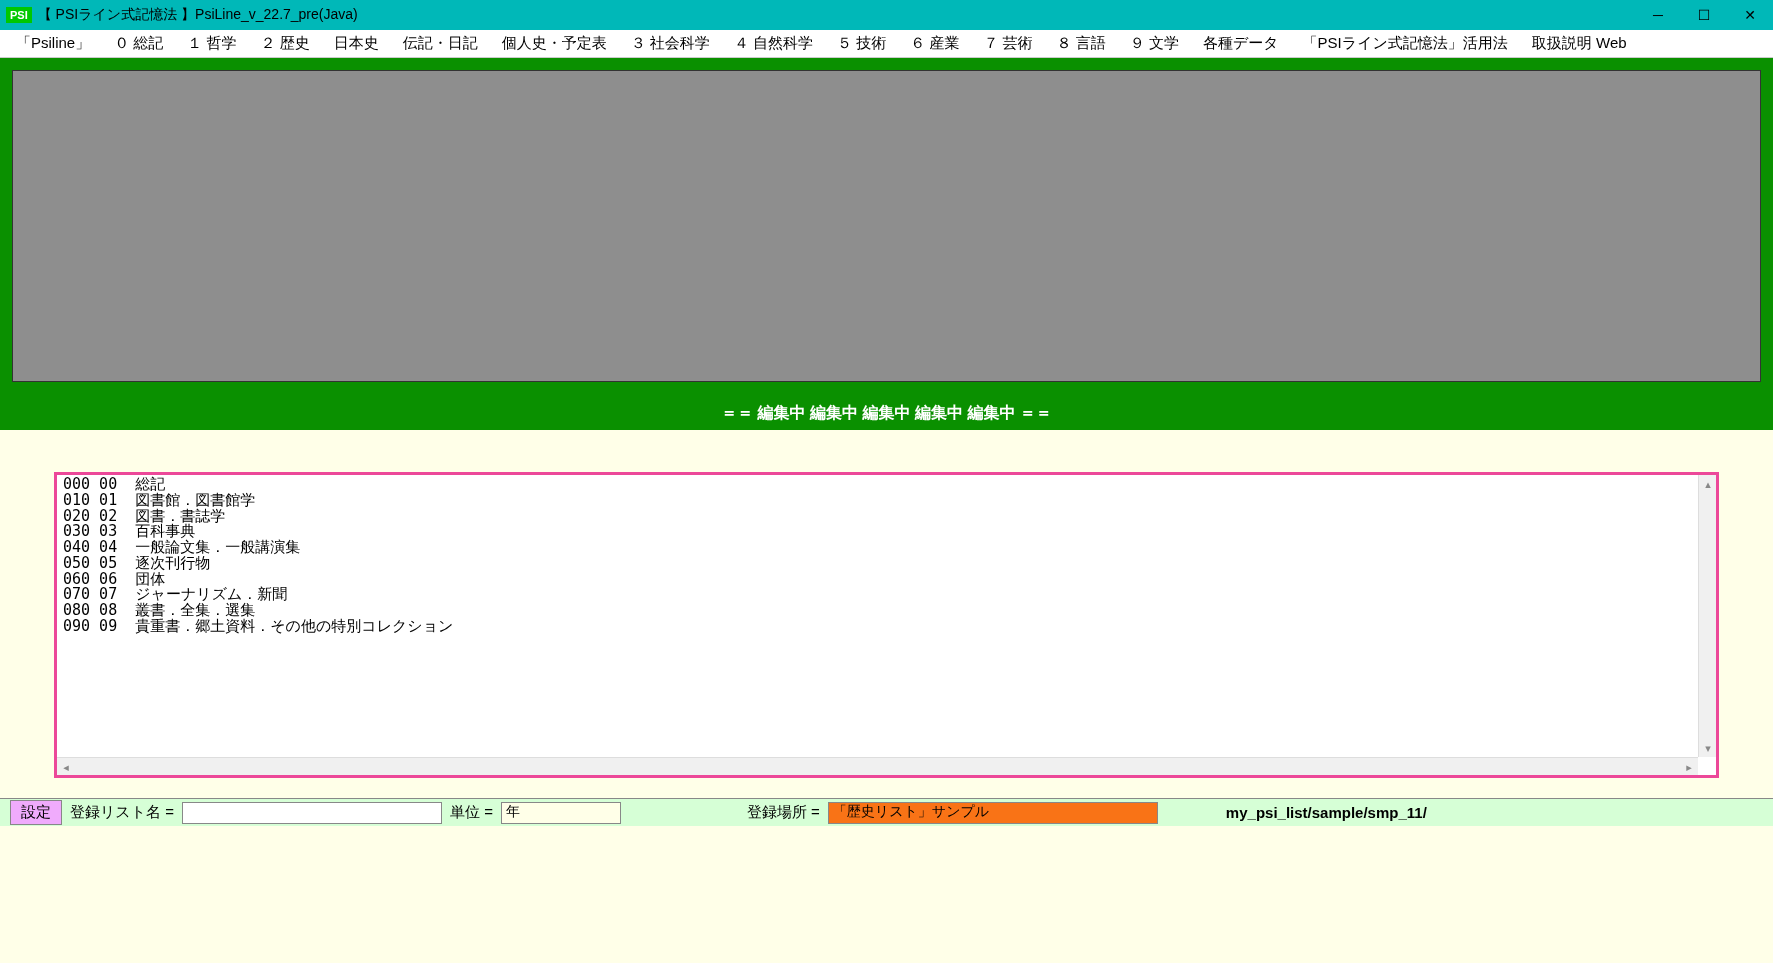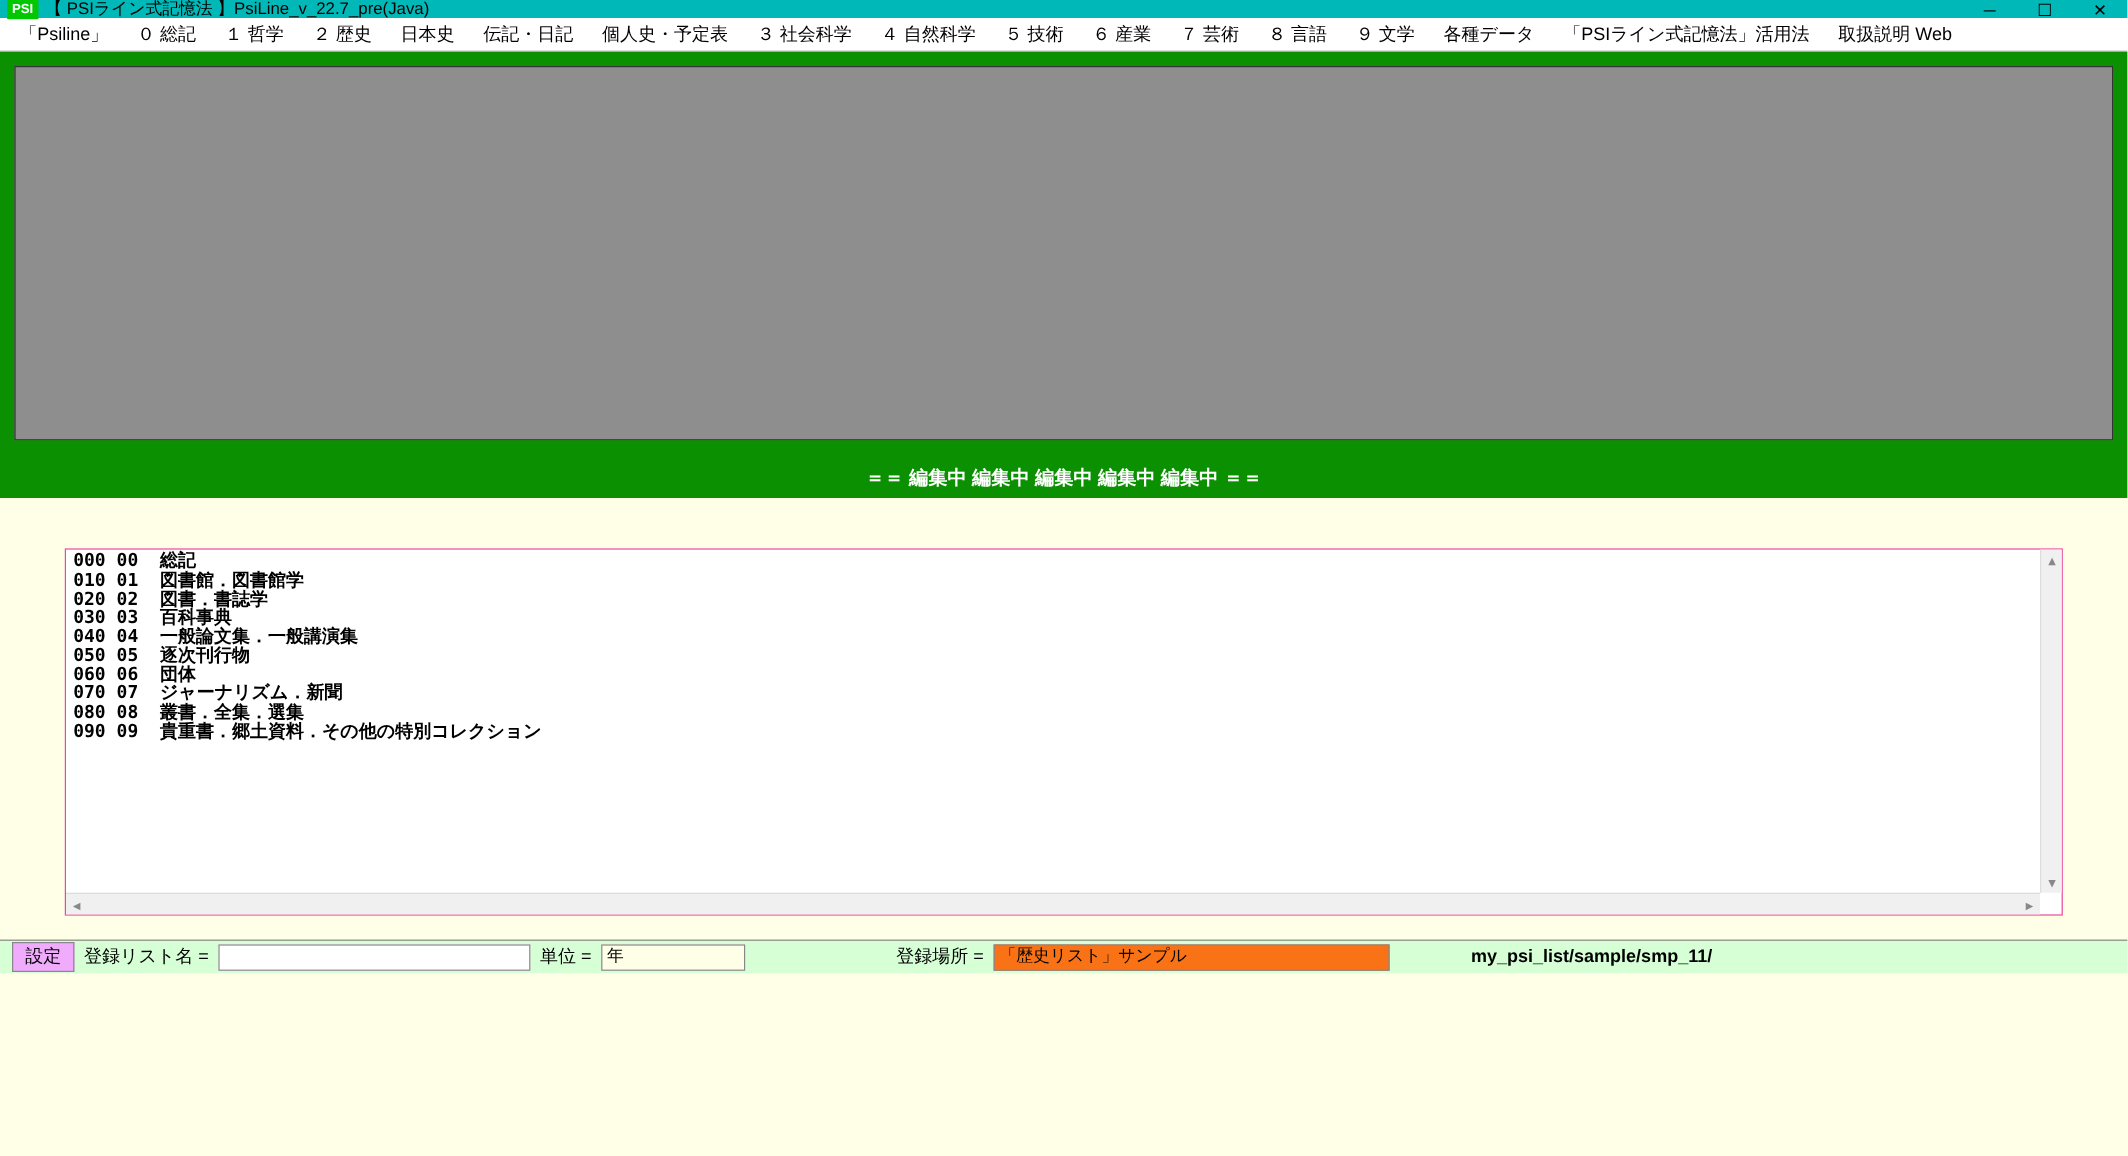--- a/index.html
+++ b/index.html
@@ -6,21 +6,21 @@
 body {
   font-family: "MS PGothic", "Meiryo", sans-serif;
   font-size: 14px;
   background: #ffffe8;
   width: 1773px;
   height: 963px;
   overflow: hidden;
 }
 .titlebar {
   background: #00b8b8;
-  height: 15px;
+  height: 30px;
   display: flex;
   align-items: center;
   padding-left: 6px;
   color: #000;
 }
 .titlebar .app-icon {
   background: #00c800;
   color: #fff;
   font-size: 11px;
   font-weight: bold;
@@ -67,24 +67,23 @@
 }
 .spacer-band {
   background: #ffffe8;
   height: 42px;
 }
 .text-area-wrap {
   padding: 0 54px;
 }
 .text-editor {
   background: #fff;
-  border: 1px solid #ec4899;
+  border: 3px solid #ec4899;
   height: 306px;
   position: relative;
-  font-weight: bold;
 }
 .text-content {
   padding: 2px 6px;
   font-size: 15px;
   line-height: 1.05;
   white-space: pre;
   font-family: "MS Gothic", monospace;
 }
 .scroll-h {
   position: absolute;

